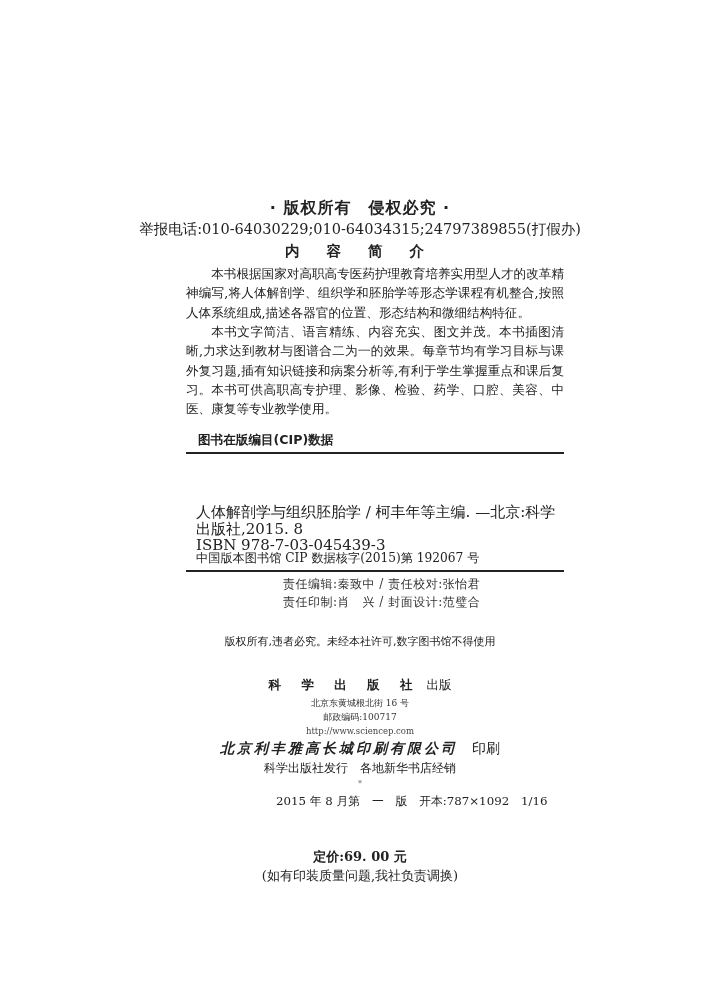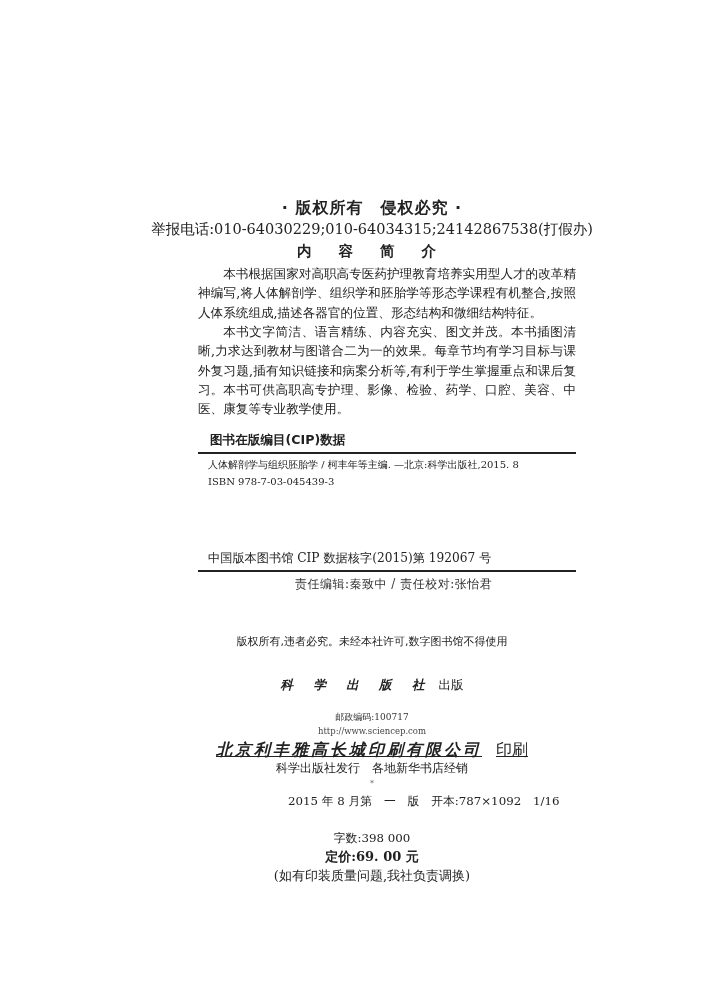--- a/index.html
+++ b/index.html
@@ -1,94 +1,95 @@
 <!DOCTYPE html>
 <html><head>
 <meta charset="utf-8">
 <style>
   html, body { margin: 0; padding: 0; background: #ffffff; }
   body { width: 720px; height: 1000px; position: relative; overflow: hidden;
          font-family: "DejaVu Serif", "Liberation Serif", serif; color: #222; }
-  .page { position: absolute; left: 12px; top: 0; width: 704px; height: 1000px; }
+  .page { position: absolute; left: 0; top: 0; width: 704px; height: 1000px; }
   .abs { position: absolute; white-space: nowrap; }
   .center { left: 0; width: 720px; text-align: center; }
   .sans { font-family: "DejaVu Sans", "Liberation Sans", sans-serif; }
   .copyright-title { top: 198px; font-size: 16px; font-weight: bold; letter-spacing: 1px; }
   .hotline { top: 220px; font-size: 14.5px; }
   .summary-title { top: 242px; font-size: 14.5px; font-weight: bold; letter-spacing: 11px; }
   .para { position: absolute; left: 186px; width: 378px; font-size: 12.6px; line-height: 19.3px;
           text-align: justify; text-indent: 2em; }
   .p1 { top: 264px; }
   .p2 { top: 322px; }
   .p3 { top: 380px; }
   .cip-header { left: 198px; top: 432px; font-size: 12.6px; font-weight: bold; }
   .rule { position: absolute; left: 186px; width: 378px; height: 2px; background: #222; }
   .rule1 { top: 452px; }
   .rule2 { top: 570px; }
-  .cip { position: absolute; left: 186px; width: 378px; font-size: 10px; line-height: 16.5px; }
+  .cip { position: absolute; left: 186px; width: 378px; font-size: 15px; line-height: 16.5px; margin-top: 47px; }
   .cip-block1 { top: 457px; }
   .cip-block1 div { padding-left: 10px; }
   .cip-block2 { top: 511px; text-indent: 10px; text-align: justify; line-height: 16.5px; }
   .cip-num { left: 196px; top: 550px; font-size: 12.2px; }
   .editor { left: 283px; top: 575px; font-size: 12px; line-height: 18px; letter-spacing: 0.5px; color: #333; }
   .digital { top: 634px; font-size: 11px; font-weight: normal; }
   .publisher { top: 677px; font-size: 12.5px; }
-  .publisher .brand { font-weight: bold; font-style: italic; letter-spacing: 8px; margin-right: 6px; }
+  .publisher .brand { font-weight: bold; letter-spacing: 8px; margin-right: 6px; }
   .address { top: 697px; font-size: 9px; color: #333; }
   .postal { top: 711px; font-size: 9px; color: #333; }
   .url { top: 726px; font-size: 8.5px; color: #444; }
-  .printer { top: 740px; font-size: 16px; text-decoration: underline; }
+  .printer { top: 740px; font-size: 14px; }
   .printer .brand { font-weight: bold; font-style: italic; letter-spacing: 3px; margin-right: 14px; }
   .distrib { top: 760px; font-size: 12px; }
   .star { top: 779px; font-size: 8px; color: #555; }
   .imprint { position: absolute; left: 264px; font-size: 11.8px; }
   .imp1 { top: 794px; margin-left: 12px; }
   .imp2 { top: 812px; }
   .wordcount { top: 831px; font-size: 11.8px; }
   .price { top: 848px; font-size: 13px; font-weight: bold; text-align: center; }
   .quality { top: 867px; font-size: 13px; }
 </style>
 </head>
 <body>
 
 <div class="page">
 
   <div class="abs center copyright-title sans">· 版权所有　侵权必究 ·</div>
-  <div class="abs center hotline">举报电话:010-64030229;010-64034315;24142867538(打假办)</div>
+  <div class="abs center hotline">举报电话:010-64030229;010-64034315;24797389855(打假办)</div>
   <div class="abs center summary-title sans">内 容 简 介</div>
 
   <div class="para p1">本书根据国家对高职高专医药护理教育培养实用型人才的改革精神编写,将人体解剖学、组织学和胚胎学等形态学课程有机整合,按照人体系统组成,描述各器官的位置、形态结构和微细结构特征。</div>
   <div class="para p3">本书可供高职高专护理、影像、检验、药学、口腔、美容、中医、康复等专业教学使用。</div>
   <div class="para p2">本书文字简洁、语言精练、内容充实、图文并茂。本书插图清晰,力求达到教材与图谱合二为一的效果。每章节均有学习目标与课外复习题,插有知识链接和病案分析等,有利于学生掌握重点和课后复习。</div>
 
   <div class="abs cip-header sans">图书在版编目(CIP)数据</div>
   <div class="rule rule1"></div>
 
   <div class="cip cip-block1">
     <div>人体解剖学与组织胚胎学 / 柯丰年等主编. —北京:科学出版社,2015. 8</div>
     <div>ISBN 978-7-03-045439-3</div>
   </div>
   <div class="abs cip-num">中国版本图书馆 CIP 数据核字(2015)第 192067 号</div>
   <div class="rule rule2"></div>
 
   <div class="abs editor">
     <div>责任编辑:秦致中 / 责任校对:张怡君</div>
+    <div>责任印制:肖　兴 / 封面设计:范璧合</div>
   </div>
 
   <div class="abs center digital sans">版权所有,违者必究。未经本社许可,数字图书馆不得使用</div>
 
   <div class="abs center publisher">
     <span class="brand">科 学 出 版 社</span><span>出版</span>
   </div>
+  <div class="abs center address">北京东黄城根北街 16 号</div>
   <div class="abs center postal">邮政编码:100717</div>
   <div class="abs center url">http://www.sciencep.com</div>
 
   <div class="abs center printer">
     <span class="brand">北京利丰雅高长城印刷有限公司</span><span>印刷</span>
   </div>
   <div class="abs center distrib sans">科学出版社发行　各地新华书店经销</div>
   <div class="abs center star">*</div>
 
   <div class="imprint imp1">2015 年 8 月第　一　版　开本:787×1092　1/16</div>
-  <div class="abs center wordcount">字数:398 000</div>
   <div class="abs center price">定价:69. 00 元</div>
   <div class="abs center quality">(如有印装质量问题,我社负责调换)</div>
 </div>
 
 </body></html>

